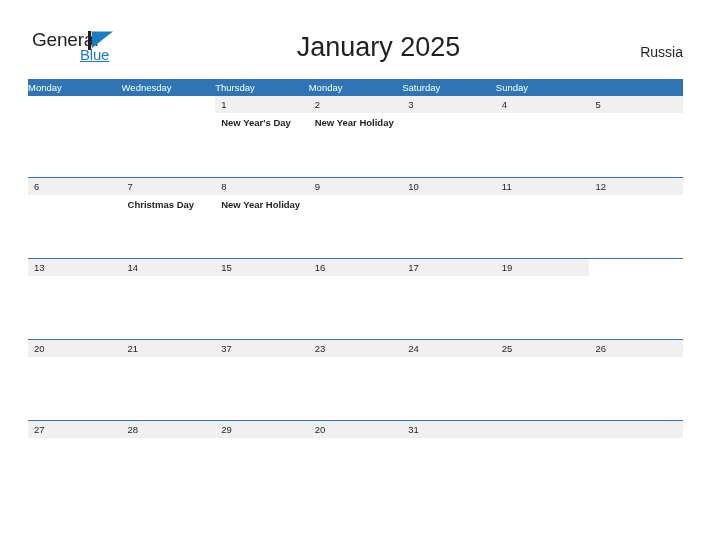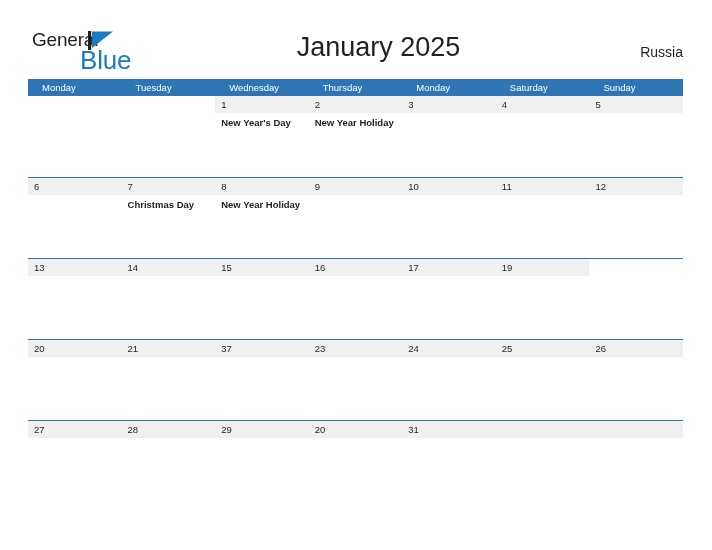--- a/index.html
+++ b/index.html
@@ -45,24 +45,25 @@
     position: absolute;
     left: 56px;
     top: 1px;
     width: 32px;
     height: 19px;
   }
   .logo-blue {
     position: absolute;
     left: 48px;
     top: 17px;
-    font-size: 26px;
+    font-size: 15px;
     letter-spacing: -0.2px;
     color: #1a7dc4;
     font-family: "Liberation Sans", sans-serif;
+    text-decoration: underline;
   }
 
   .cal-title {
     position: absolute;
     left: 0;
     right: 0;
     top: 32px;
     text-align: center;
     font-size: 27px;
     font-weight: normal;
@@ -94,21 +95,21 @@
     display: flex;
     background: #2e75b6;
     height: 17px;
   }
   .weekday-cell {
     width: 93.57px;
     flex: 0 0 93.57px;
     color: #ffffff;
     font-size: 9.5px;
     line-height: 17px;
-    padding-left: 14px;
+    padding-left: 0;
     box-sizing: border-box;
     white-space: nowrap;
     overflow: hidden;
   }
 
   .week-row {
     display: flex;
     height: 81px;
     border-top: 1.6px solid #2e75b6;
     box-sizing: border-box;
@@ -173,21 +174,20 @@
   </div>
 
   <h1 class="cal-title">January 2025</h1>
 
   <div class="region-label">Russia</div>
 </div>
 
 <div class="calendar">
   <div class="weekday-row">
       <div class="weekday-cell">Monday</div>
-      <div class="weekday-cell">Tuesday</div>
       <div class="weekday-cell">Wednesday</div>
       <div class="weekday-cell">Thursday</div>
       <div class="weekday-cell">Monday</div>
       <div class="weekday-cell">Saturday</div>
       <div class="weekday-cell">Sunday</div>
     </div>
   <div class="weeks-container">
       <div class="week-row first">
         <div class="day-cell empty">
           <span class="day-number"></span>

